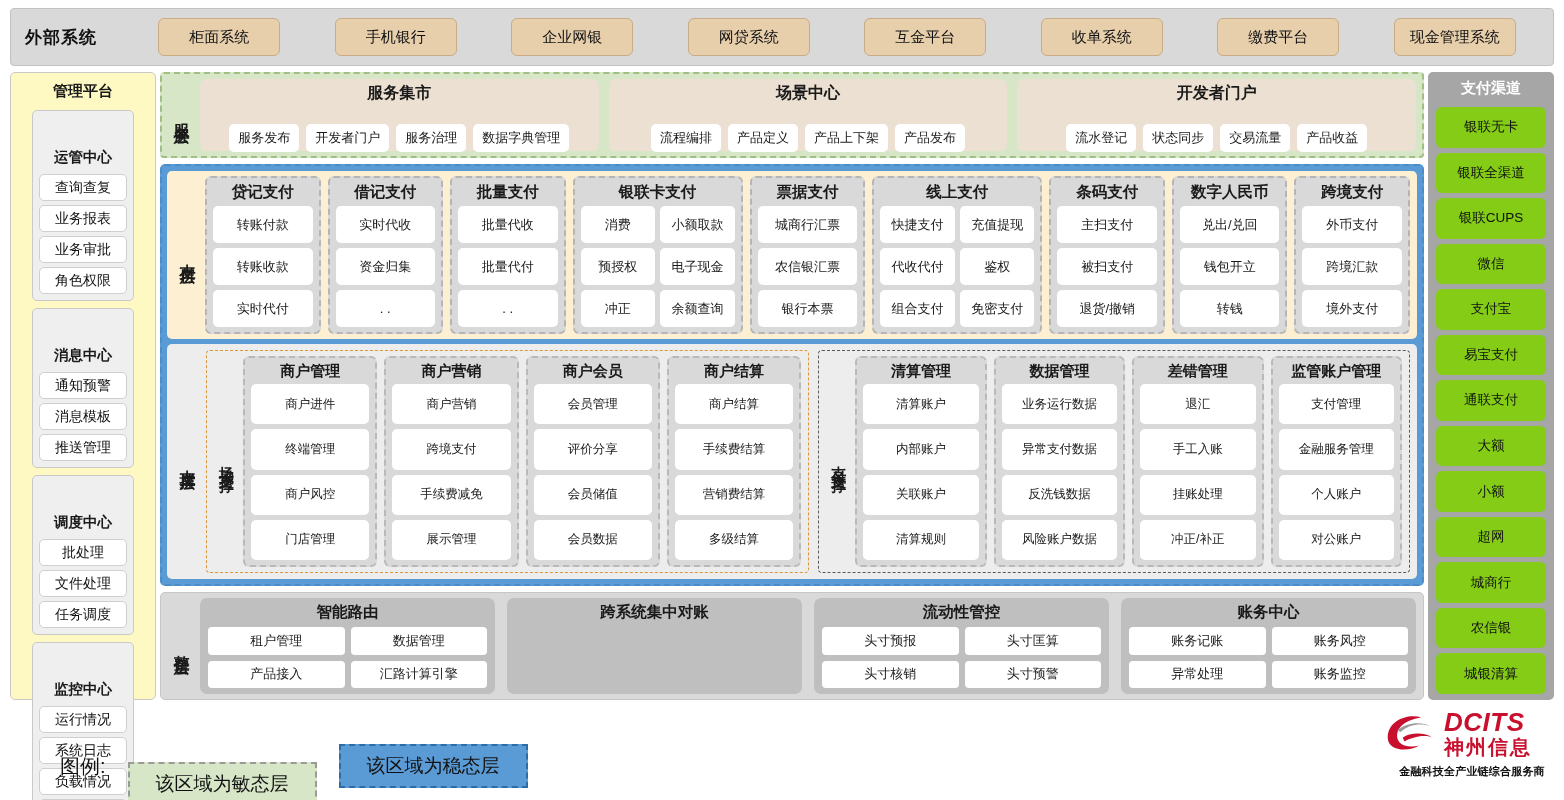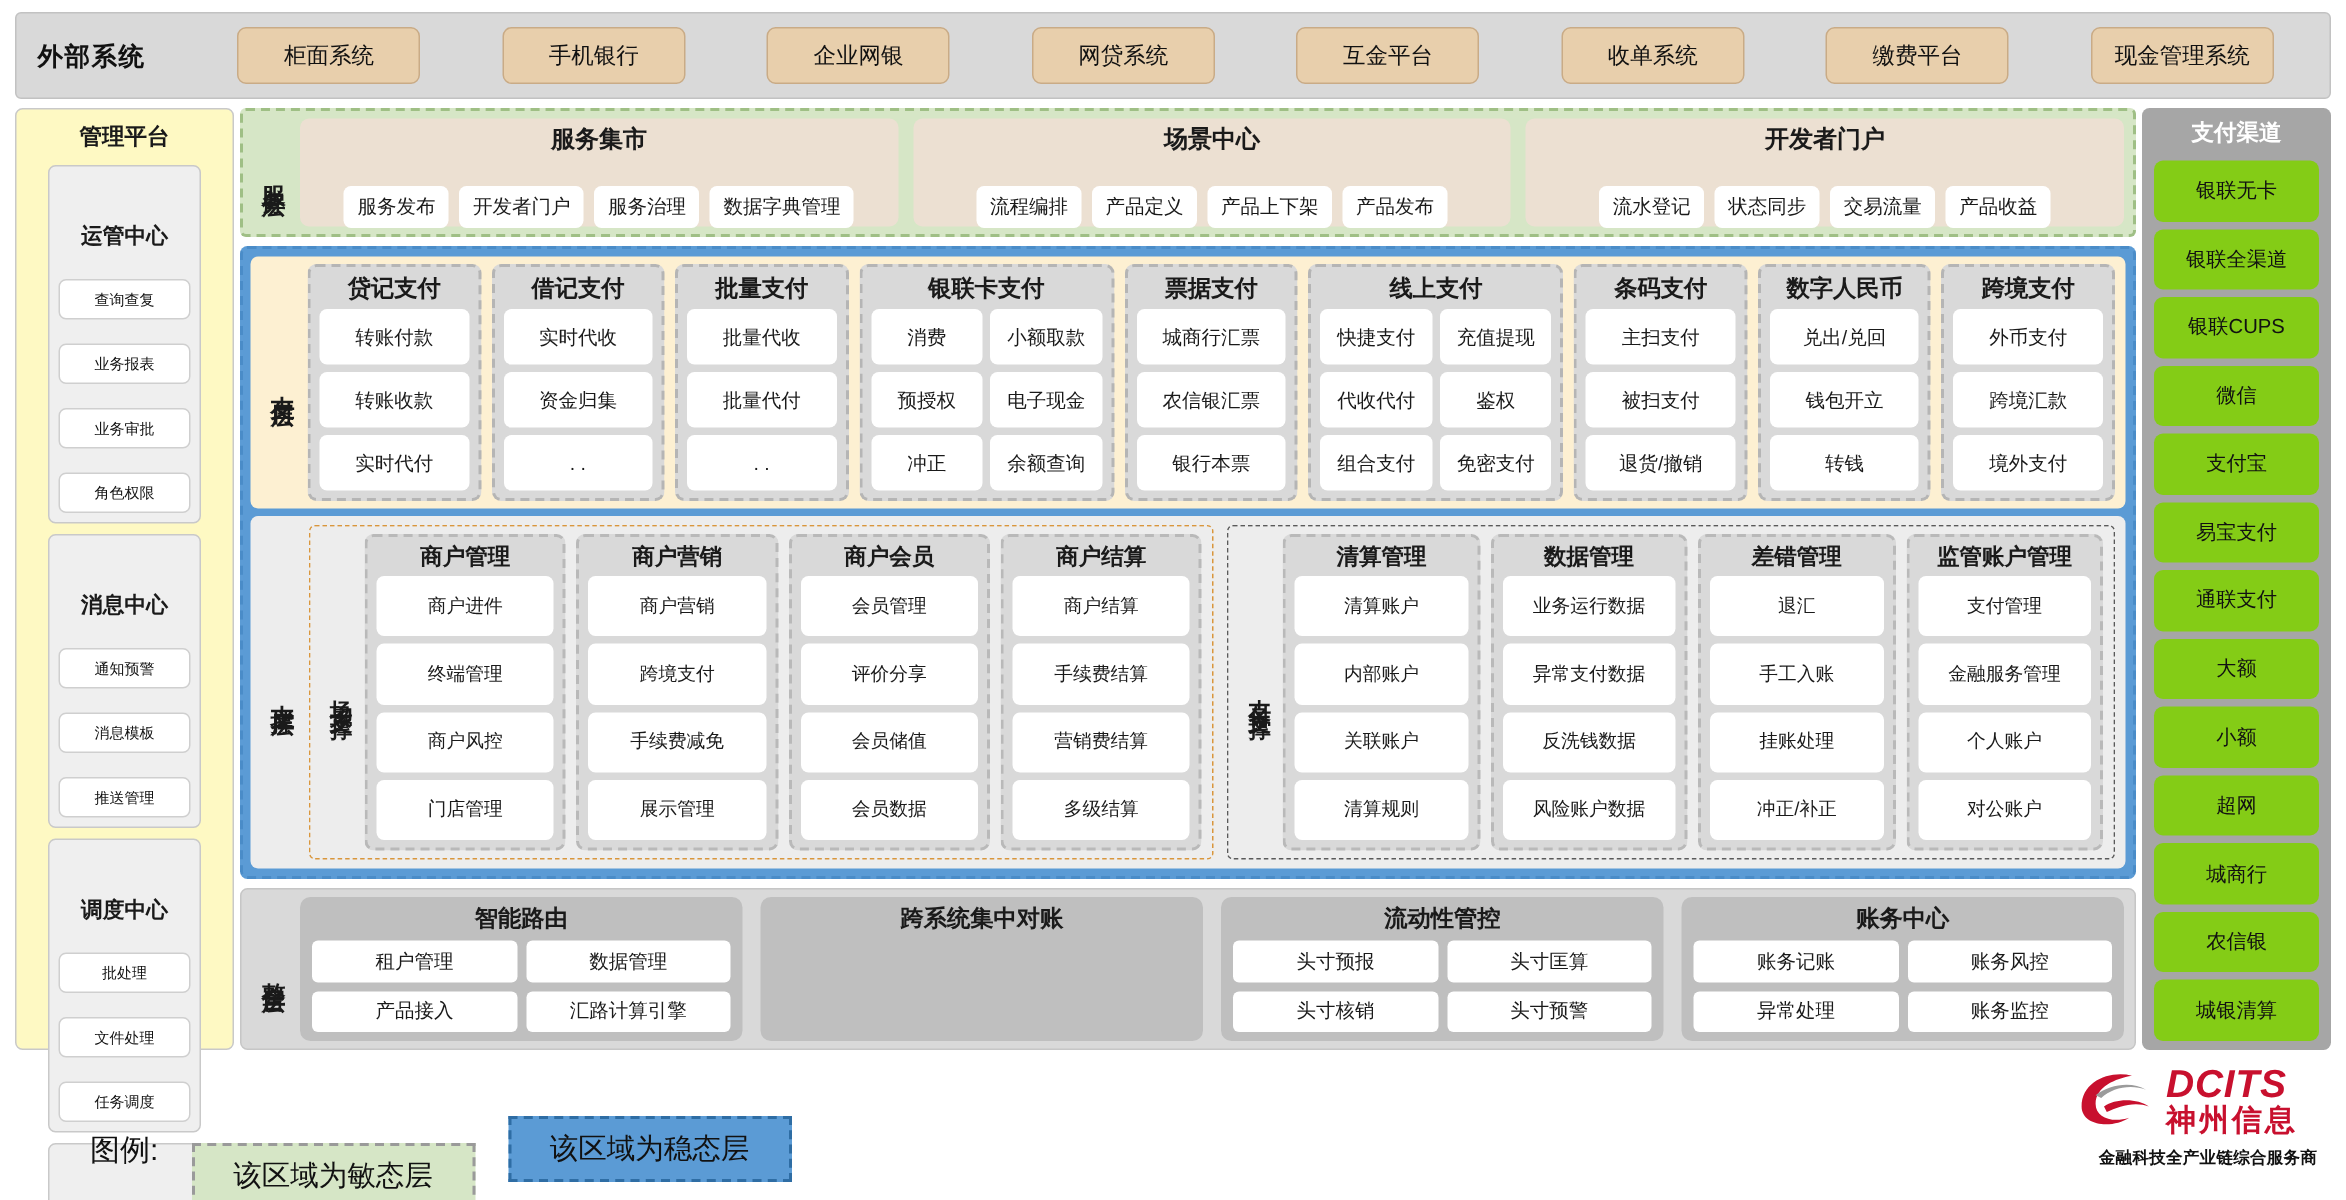--- a/index.html
+++ b/index.html
@@ -34,21 +34,21 @@
   }
   .mgmt-title { text-align:center; font-size:15px; font-weight:bold; padding:3px 0 4px; }
   .mgmt-group {
     border:1px solid #c9c9c9; border-radius:5px; background:#efefef;
     padding:3px 6px 6px; display:flex; flex-direction:column; gap:4px;
   }
   .mgmt-group-title { text-align:center; font-size:14.5px; font-weight:bold; padding:2px 0 3px;margin-top:32px; }
   .mgmt-item {
     background:#fff; border:1px solid #cfcfcf; border-radius:5px;
     height:27px; display:flex; align-items:center; justify-content:center;
-    font-size:10px; color:#111;margin-top:12px;
+    font-size:14px; color:#111;
   }
 
   
   .center { position:absolute; left:160px; top:72px; width:1264px; height:628px;
             display:flex; flex-direction:column; gap:6px; }
 
   .layer-tag {
     flex:none; width:26px; display:flex; align-items:center; justify-content:center;
     font-size:16px; font-weight:bold; line-height:1.05; text-align:center;
     writing-mode:vertical-rl; letter-spacing:3px;

